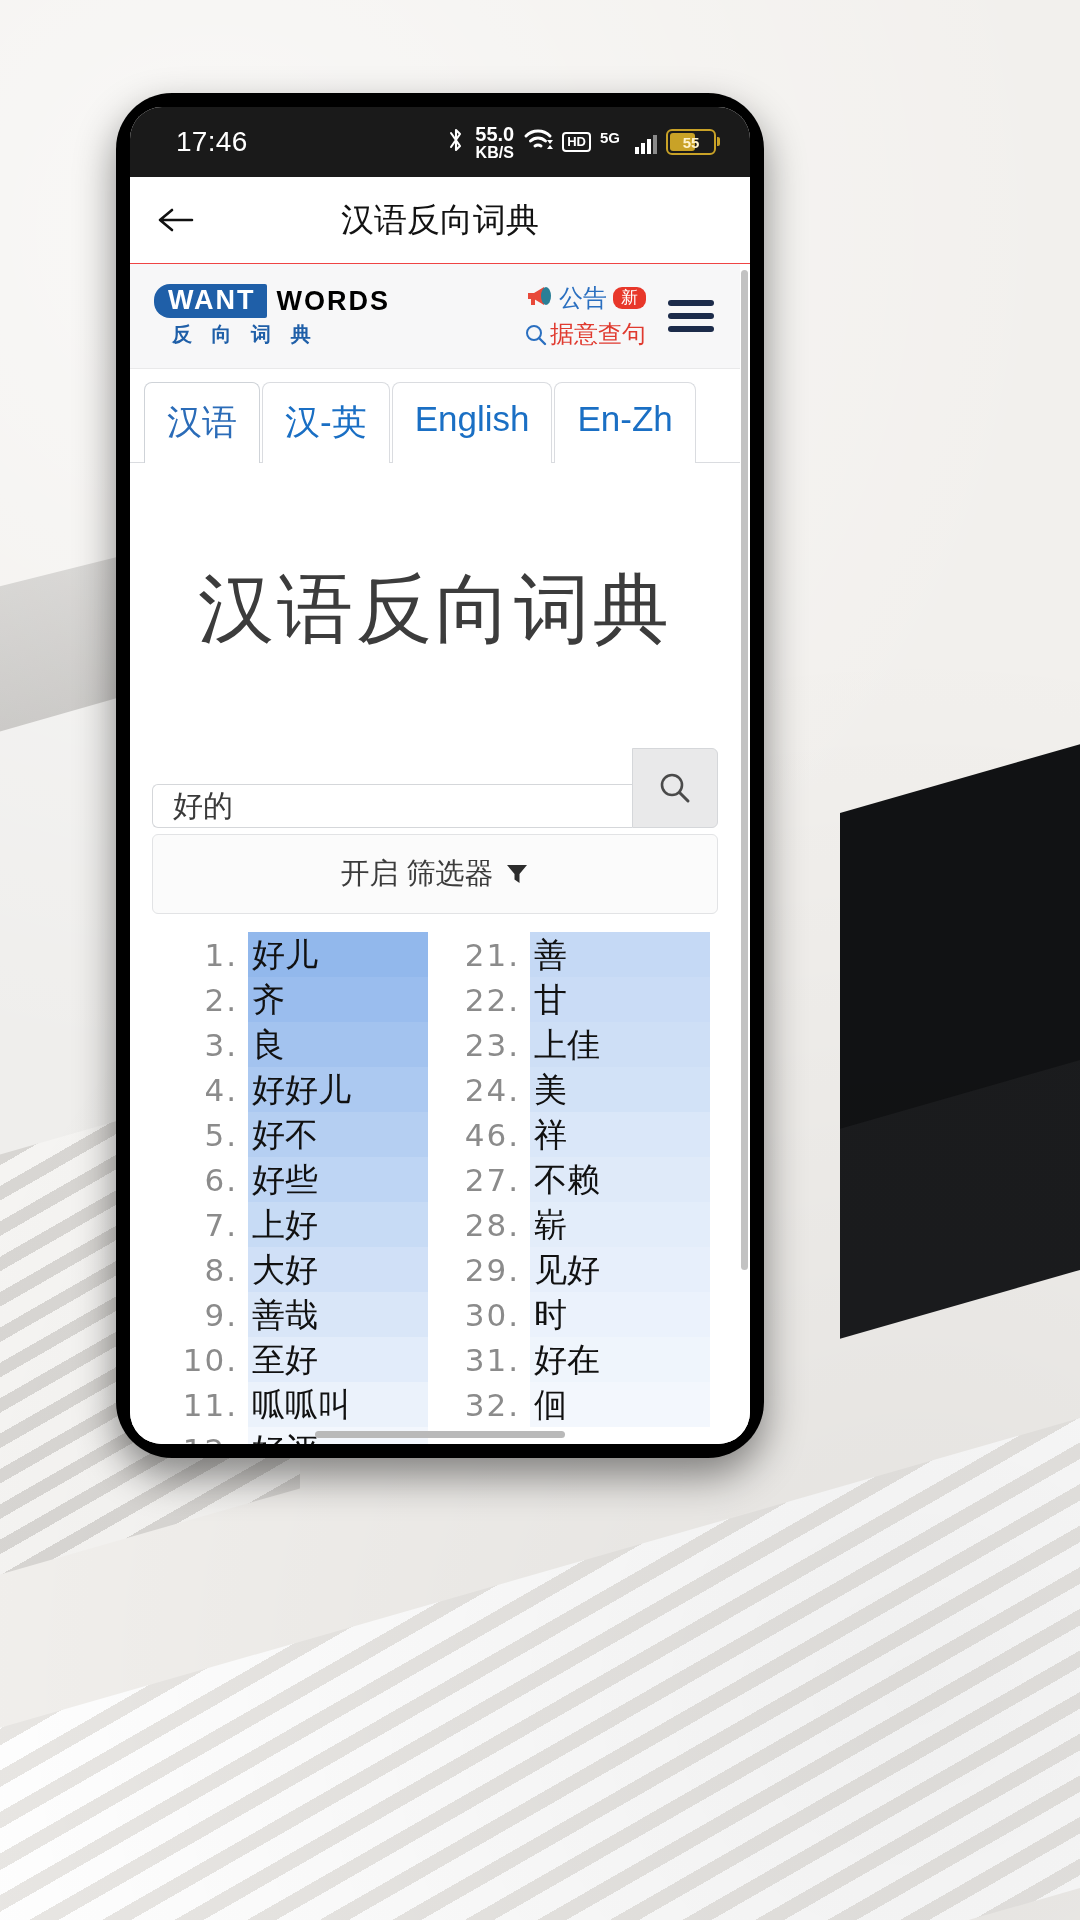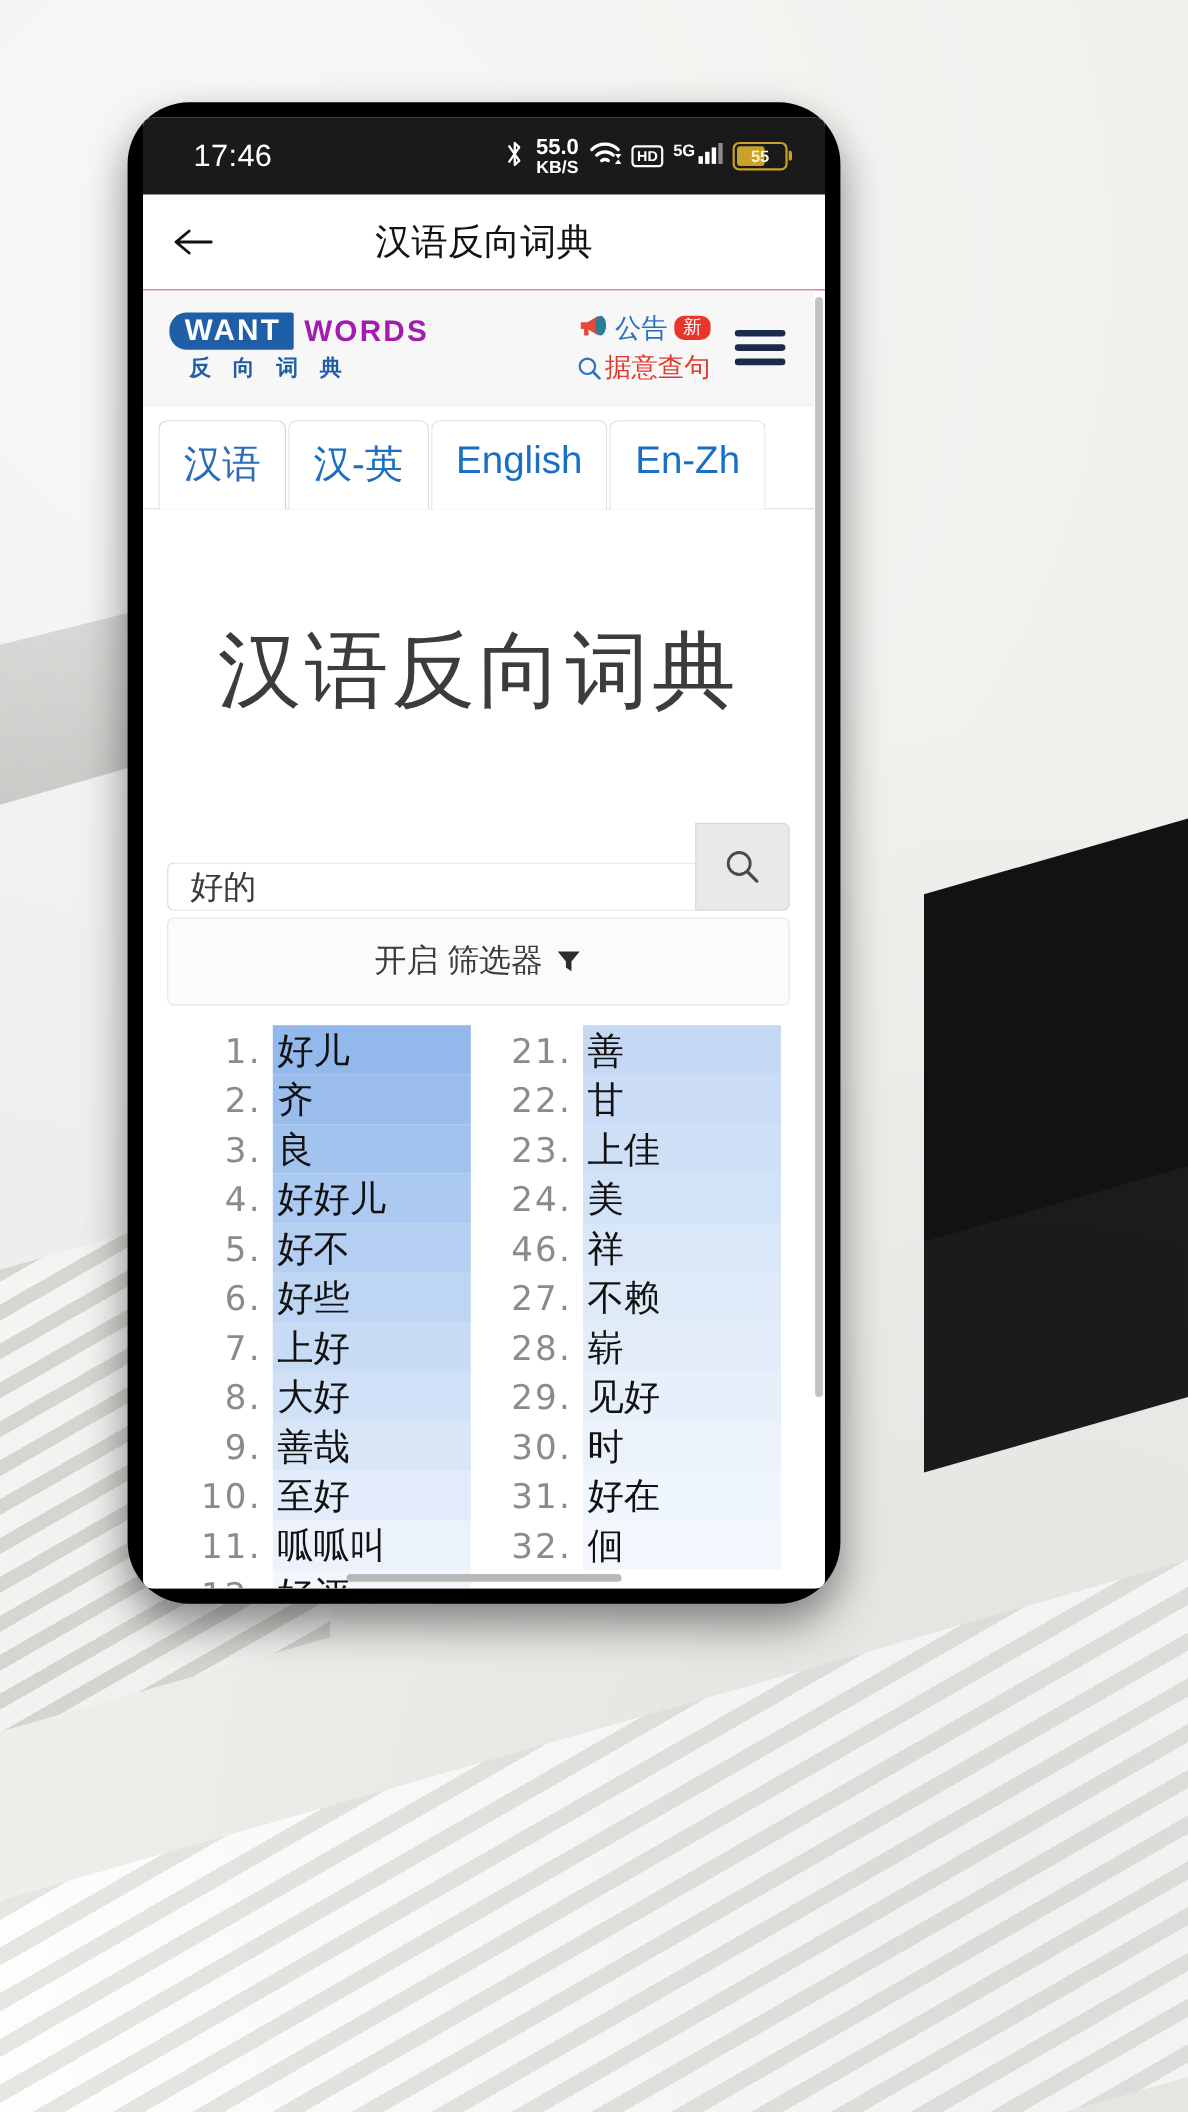--- a/index.html
+++ b/index.html
@@ -86,21 +86,21 @@
     border-radius: 56px;
     box-shadow: 0 18px 40px rgba(0,0,0,.45);
     padding: 14px;
     box-sizing: border-box;
   }
   #screen {
     position: relative;
     width: 100%;
     height: 100%;
     background: #ffffff;
-    border-radius: 8px;
+    border-radius: 32px;
     overflow: hidden;
     display: flex;
     flex-direction: column;
   }
 
   
   #statusbar {
     height: 70px;
     background: #1a1a1a;
     color: #ffffff;
@@ -130,21 +130,21 @@
   .net-speed .num { font-size: 20px; font-weight: 700; }
   .net-speed .unit { font-size: 16px; font-weight: 700; margin-top: 1px; }
   .hd-badge {
     border: 2px solid #fff;
     border-radius: 4px;
     font-size: 13px;
     font-weight: 700;
     padding: 1px 3px;
     line-height: 1.05;
   }
-  .sig-wrap { display: flex; align-items: flex-start; gap: 3px; }
+  .sig-wrap { display: flex; align-items: flex-end; gap: 15px; }
   .sig-label { font-size: 15px; font-weight: 700; line-height: 1; margin-bottom: 9px; }
   .sig-bars { display: flex; align-items: flex-end; gap: 2px; }
   .sig-bars i { display: block; width: 4px; background: #fff; }
   .sig-bars i:nth-child(1) { height: 7px; }
   .sig-bars i:nth-child(2) { height: 11px; }
   .sig-bars i:nth-child(3) { height: 15px; }
   .sig-bars i:nth-child(4) { height: 19px; background: #8a8a8a; }
   .battery {
     display: flex; align-items: center;
     border: 2px solid #c9a227;
@@ -231,21 +231,21 @@
     background: #1f5fa8;
     color: #ffffff;
     font-size: 27px;
     font-weight: 800;
     letter-spacing: 2px;
     padding: 3px 12px 4px 14px;
     border-radius: 16px 2px 2px 16px;
     line-height: 1;
   }
   .brand-words {
-    color: #a21caf;
+    color: #000000;
     font-size: 27px;
     font-weight: 800;
     letter-spacing: 2px;
     margin-left: 9px;
     line-height: 1;
   }
   .brand-sub {
     color: #1f5fa8;
     font-size: 20px;
     font-weight: 700;

